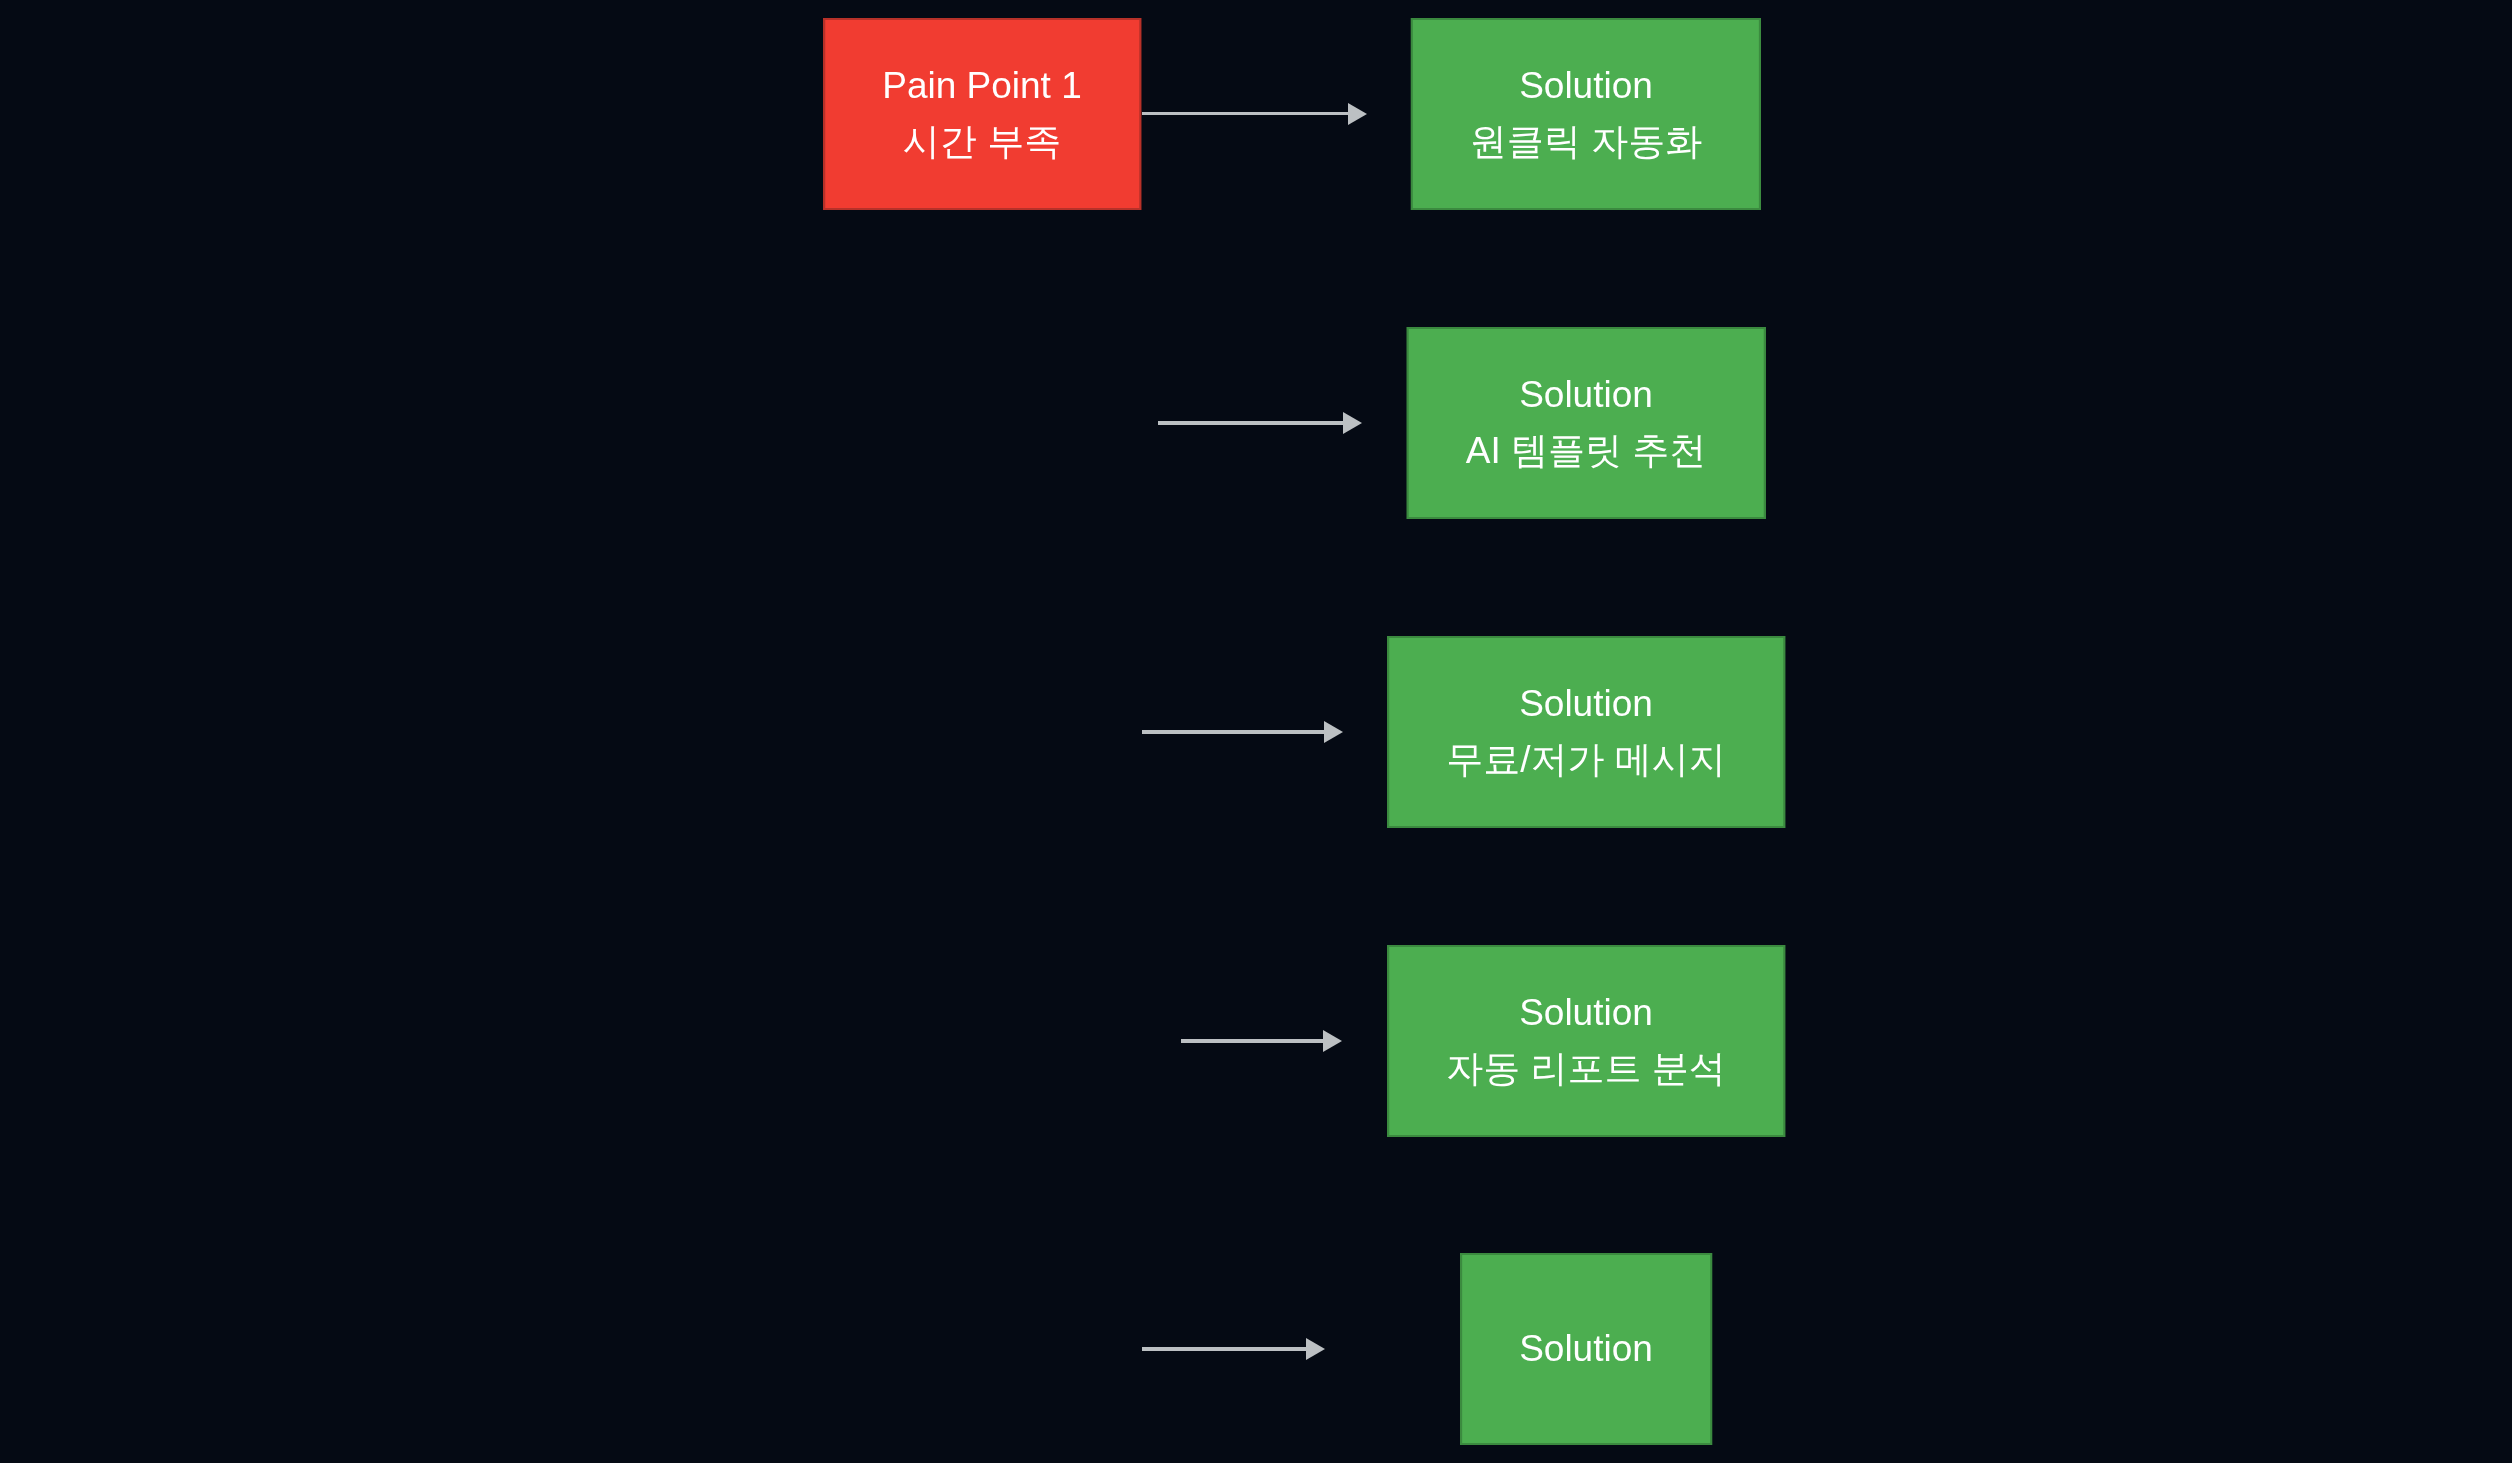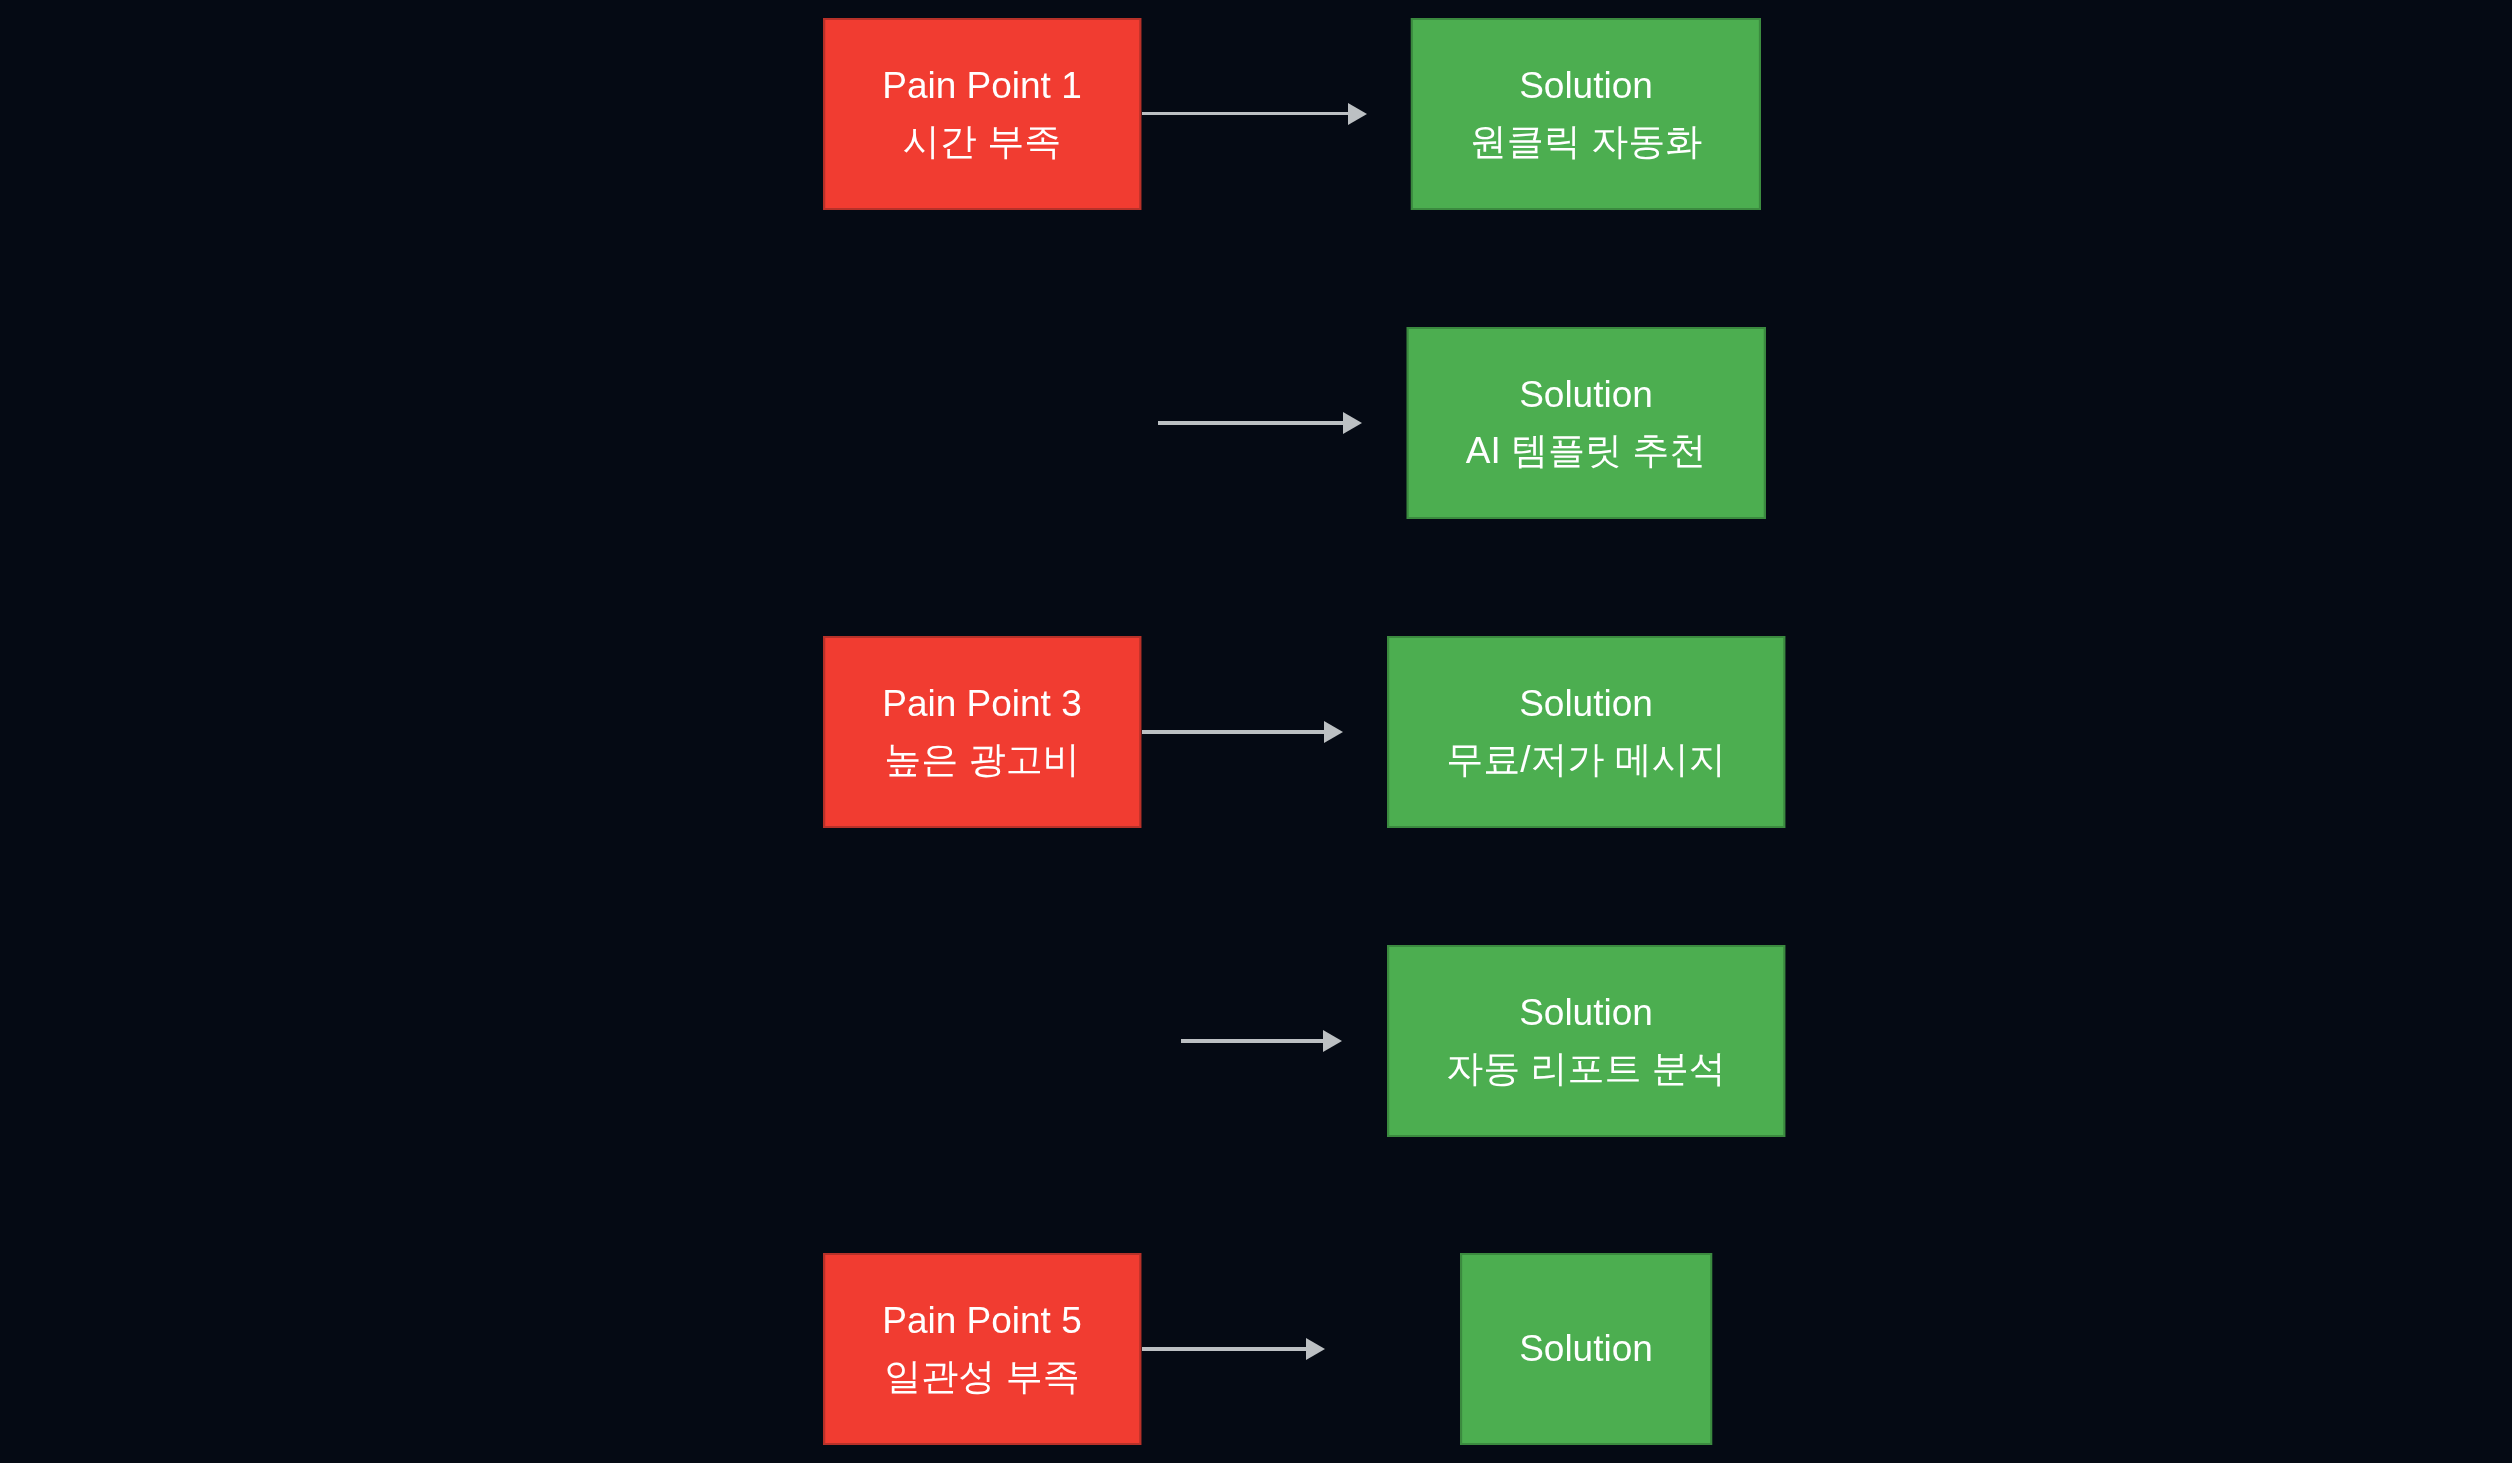--- a/index.html
+++ b/index.html
@@ -113,24 +113,20 @@
       <div class="shaft"></div>
       <div class="head"></div>
     </div>
     <div class="box sol">
       <p>Solution</p>
       <p>AI 템플릿 추천</p>
     </div>
   </div>
 
   <div class="row row-2">
-    <div class="box pain">
-      <p>Pain Point 3</p>
-      <p>높은 광고비</p>
-    </div>
     <div class="arrow" style="left: 1130px; width: 201px;">
       <div class="shaft"></div>
       <div class="head"></div>
     </div>
     <div class="box sol">
       <p>Solution</p>
       <p>무료/저가 메시지</p>
     </div>
   </div>
 
@@ -139,24 +135,20 @@
       <div class="shaft"></div>
       <div class="head"></div>
     </div>
     <div class="box sol">
       <p>Solution</p>
       <p>자동 리포트 분석</p>
     </div>
   </div>
 
   <div class="row row-4">
-    <div class="box pain">
-      <p>Pain Point 5</p>
-      <p>일관성 부족</p>
-    </div>
     <div class="arrow" style="left: 1130px; width: 183px;">
       <div class="shaft"></div>
       <div class="head"></div>
     </div>
     <div class="box sol">
       <p>Solution</p>
     </div>
   </div>
 
 </div>

